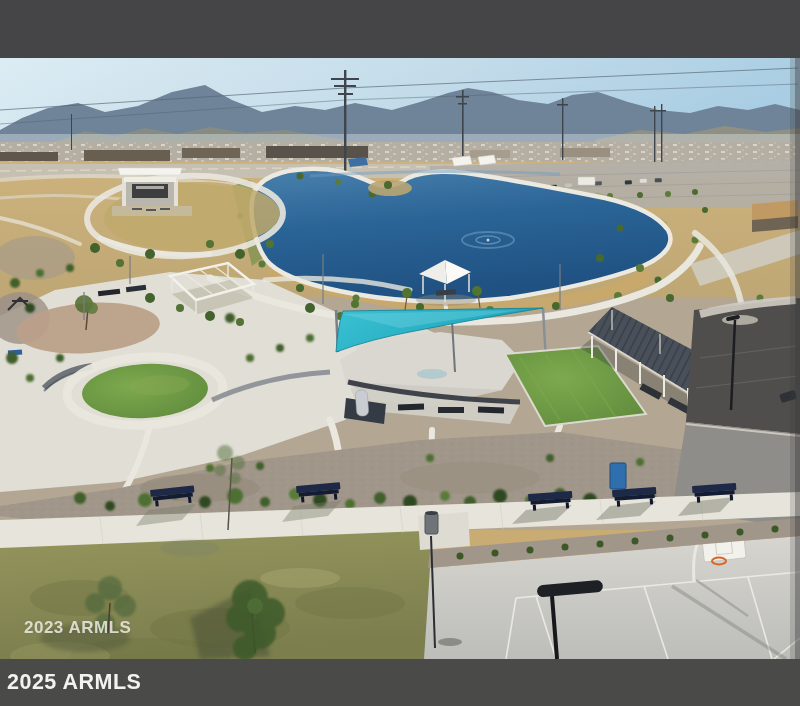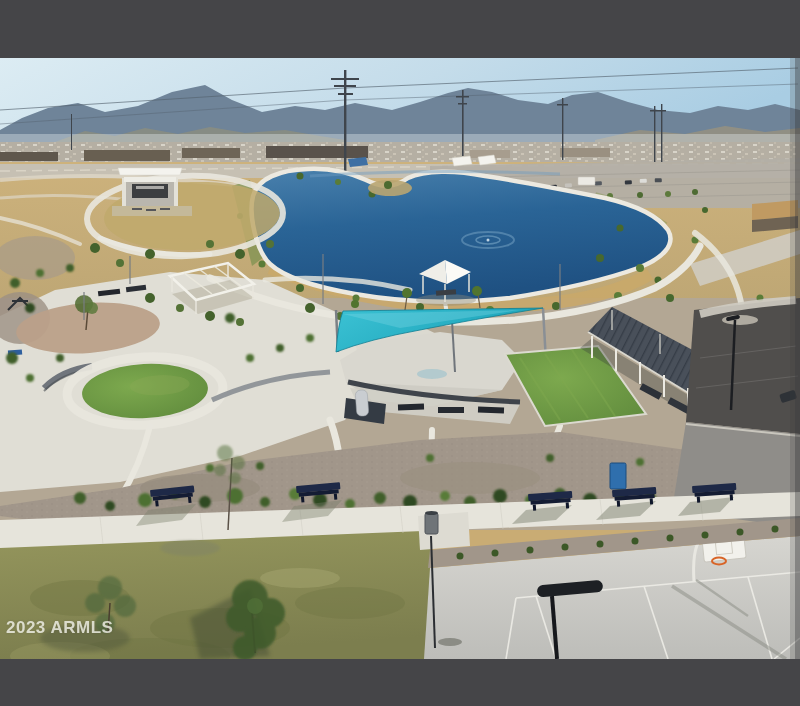--- a/index.html
+++ b/index.html
@@ -1,21 +1,21 @@
 <!DOCTYPE html>
 <html><head>
 <meta charset="utf-8">
 <style>
   html,body{margin:0;padding:0;background:#2b2b2d;}
   .stage{position:relative;width:800px;height:706px;overflow:hidden;background:#454548;
          font-family:"Liberation Sans", sans-serif;}
   .topbar{position:absolute;left:0;top:0;width:800px;height:58px;background:#454548;}
   .photo{position:absolute;left:0;top:58px;width:800px;height:601px;overflow:hidden;background:#c9ac74;}
   .photo svg{display:block;}
-  .wm-photo{position:absolute;left:6px;top:560px;font-size:17px;font-weight:700;
+  .wm-photo{position:absolute;left:24px;top:560px;font-size:17px;font-weight:700;
             letter-spacing:.5px;color:rgba(248,248,240,.78);
             text-shadow:0 0 2px rgba(90,90,70,.35);}
   .bottombar{position:absolute;left:0;top:659px;width:800px;height:47px;background:#4a4a48;}
   .bottombar span{display:block;padding-left:7px;line-height:47px;font-size:21.5px;
                   font-weight:700;letter-spacing:.5px;color:#f2f2f0;}
 </style>
 </head>
 <body>
 
 <div class="stage">
@@ -562,13 +562,16 @@
 
       <g>
         <rect x="795" y="0" width="5" height="601" fill="#3a3a3c" opacity="0.5"></rect>
         <rect x="790" y="0" width="5" height="601" fill="#3a3a3c" opacity="0.2"></rect>
       </g>
     </svg>
 
     <div class="wm-photo">2023 ARMLS</div>
   </div>
 
+  <div class="bottombar">
+    <span>2025 ARMLS</span>
+  </div>
 </div>
 
 </body></html>

